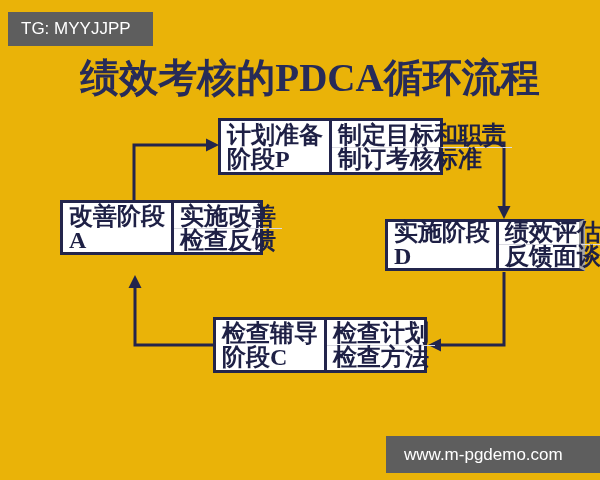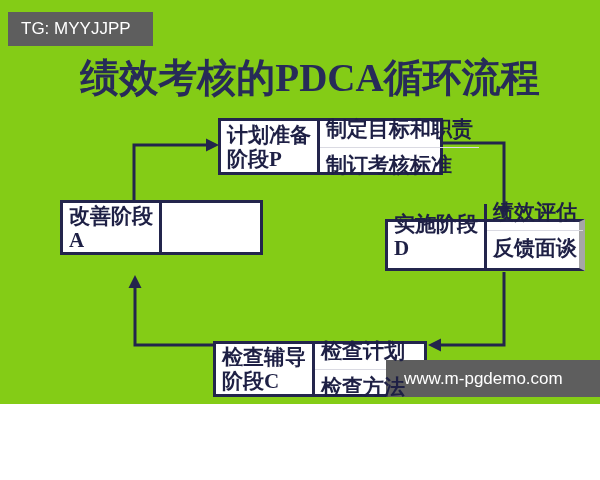--- a/index.html
+++ b/index.html
@@ -3,22 +3,22 @@
 <meta charset="utf-8">
 <style>
   :root{
     --ink:#23254c;
     --title-ink:#272b58;
     --wm-bg:#5e5e5e;
   }
   html,body{margin:0;padding:0;background:#ffffff;}
   .page{
     position:relative;
-    width:600px;height:404px;
-    background:#84cc16;
+    width:600px;height:480px;
+    background:#eab308;
     overflow:hidden;
     font-family:"Liberation Serif","DejaVu Serif",serif;
   }
   
   .wm{
     position:absolute;
     background:var(--wm-bg);
     color:#ffffff;
     font-family:"Liberation Sans","DejaVu Sans",sans-serif;
     font-size:17px;
@@ -40,30 +40,30 @@
   .box{
     position:absolute;
     display:flex;
     box-sizing:border-box;
     border:3px solid var(--ink);
     background:#ffffff;
   }
   .box-plan {left:218px;top:118px;width:225px;height:57px;}
   .box-do   {left:385px;top:219px;width:200px;height:52px;border-right:6px solid #a6a6a6;align-items:flex-end;}
   .box-act  {left:60px; top:200px;width:203px;height:55px;}
-  .box-check{left:213px;top:317px;width:214px;height:56px;margin-top:24px;}
+  .box-check{left:213px;top:317px;width:214px;height:56px;}
   .cell{
     display:flex;flex-direction:column;justify-content:center;
-    padding:8px 6px;
+    padding:0 6px;
     color:#1e2045;
-    font-weight:bold;font-size:21px;
+    font-weight:bold;font-size:24px;
   }
   .cell .line{line-height:24px;white-space:nowrap;}
   .stage{flex:0 0 78px;border-right:3px solid var(--ink);}
-  .detail{flex:1 1 auto;position:relative;gap:12px;}
+  .detail{flex:1 1 auto;position:relative;}
   .detail::after{
     content:"";position:absolute;left:0;right:0;top:50%;
     border-top:1px solid #dadae2;
   }
   .detail .line{position:relative;z-index:1;}
   
   .arrows{position:absolute;left:0;top:0;pointer-events:none;}
 </style>
 </head>
 <body>
@@ -122,19 +122,23 @@
       <div class="line">检查计划</div>
       <div class="line">检查方法</div>
     </div>
   </div>
 
   <div class="box box-act">
     <div class="cell stage">
       <div class="line">改善阶段</div>
       <div class="line">A</div>
     </div>
+    <div class="cell detail">
+      <div class="line">实施改善</div>
+      <div class="line">检查反馈</div>
+    </div>
   </div>
 
   <div class="wm wm-bottom">
     <span>www.m-pgdemo.com</span>
   </div>
 
 </div>
 
 </body></html>

